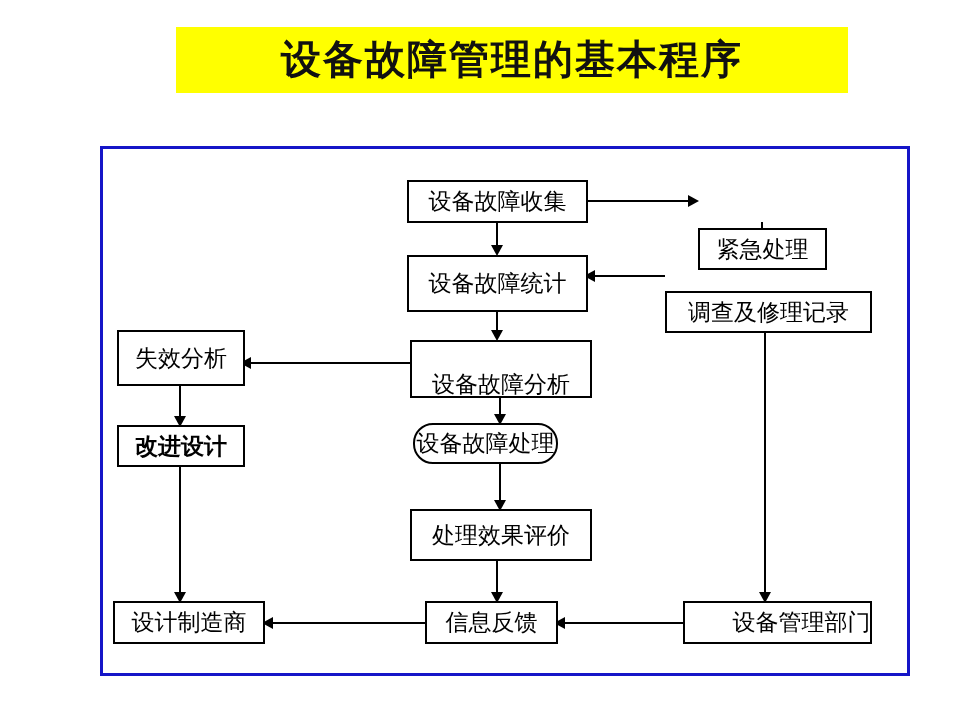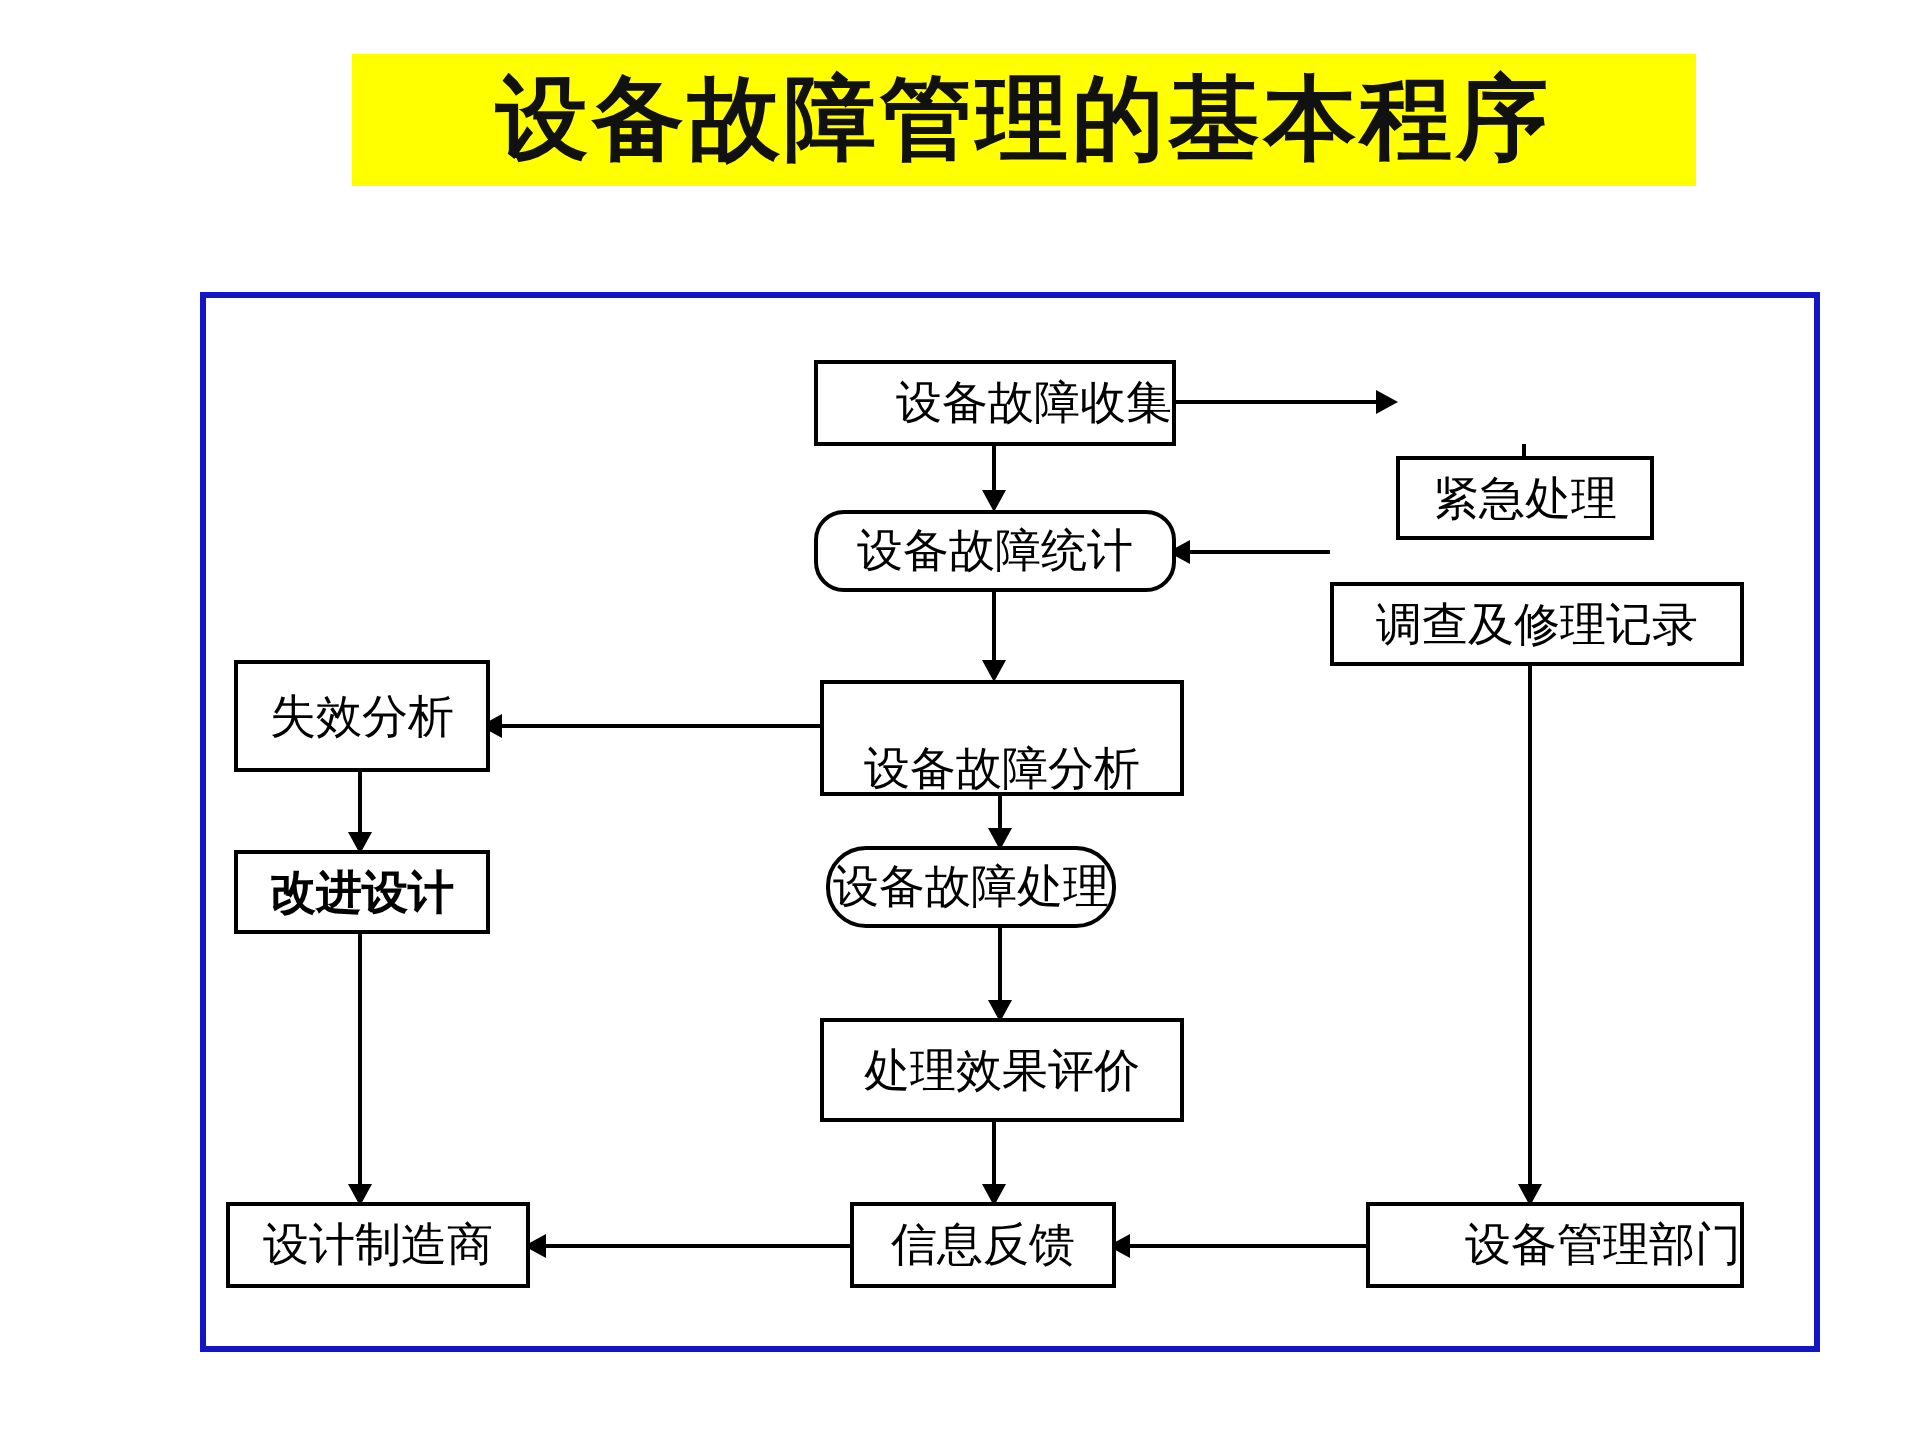--- a/index.html
+++ b/index.html
@@ -22,21 +22,21 @@
     left: 176px;
     top: 27px;
     width: 672px;
     height: 66px;
     background: #ffff00;
     display: flex;
     align-items: center;
     justify-content: center;
   }
   #title-text {
-    font-size: 46px;
+    font-size: 40px;
     font-weight: bold;
     color: #111111;
     letter-spacing: 2px;
     line-height: 1;
     white-space: nowrap;
   }
 
   
   #flow-panel {
     position: absolute;
@@ -142,29 +142,29 @@
 
   <div class="conn v" style="left:496px; top:551px; height:46px;"></div>
   <div class="arrowhead down" style="left:491px; top:592px;"></div>
 
   <div class="conn h" style="left:270px; top:622px; width:155px;"></div>
   <div class="arrowhead left" style="left:262px; top:617px;"></div>
 
   <div class="conn h" style="left:562px; top:622px; width:121px;"></div>
   <div class="arrowhead left" style="left:554px; top:617px;"></div>
 
-  <div class="node" style="left:407px; top:180px; width:181px; height:43px;justify-content:flex-end;">
+  <div class="node" style="left:407px; top:180px; width:181px; height:43px;">
     <span>设备故障收集</span>
   </div>
 
   <div class="node" style="left:698px; top:180px; width:129px; height:42px;margin-top:48px;">
     <span>紧急处理</span>
   </div>
 
-  <div class="node" style="left:407px; top:255px; width:181px; height:41px;border-radius:15px;">
+  <div class="node" style="left:407px; top:255px; width:181px; height:57px;">
     <span>设备故障统计</span>
   </div>
 
   <div class="node" style="left:665px; top:255px; width:207px; height:42px;margin-top:36px;">
     <span>调查及修理记录</span>
   </div>
 
   <div class="node" style="left:117px; top:330px; width:128px; height:56px;">
     <span>失效分析</span>
   </div>

